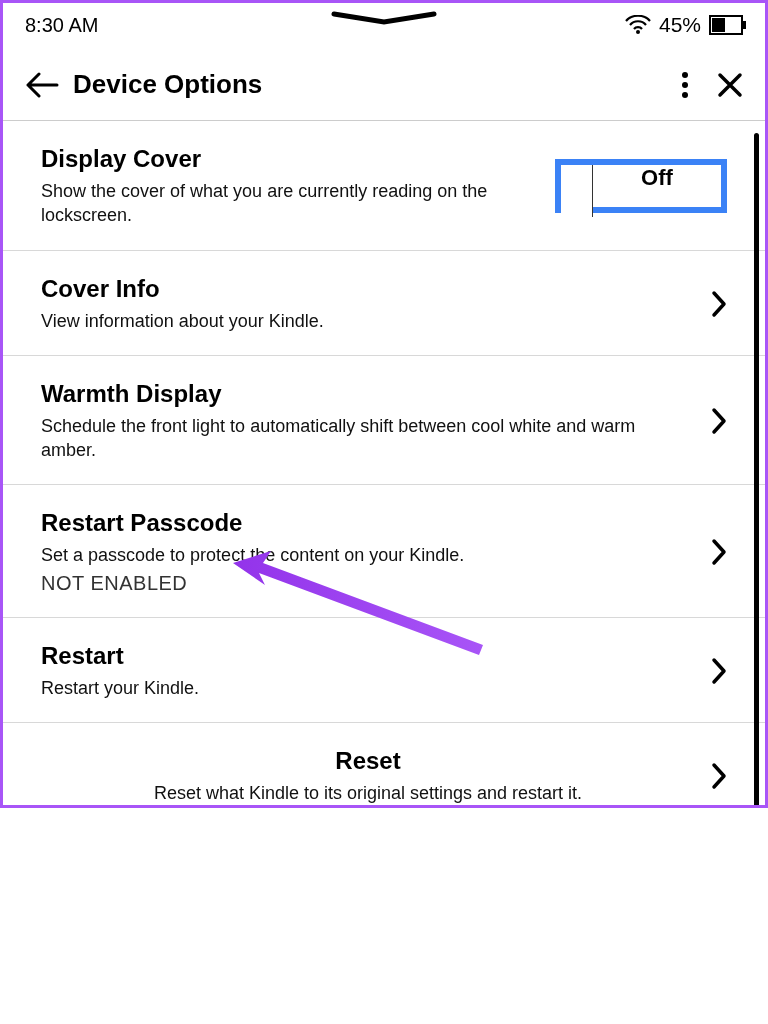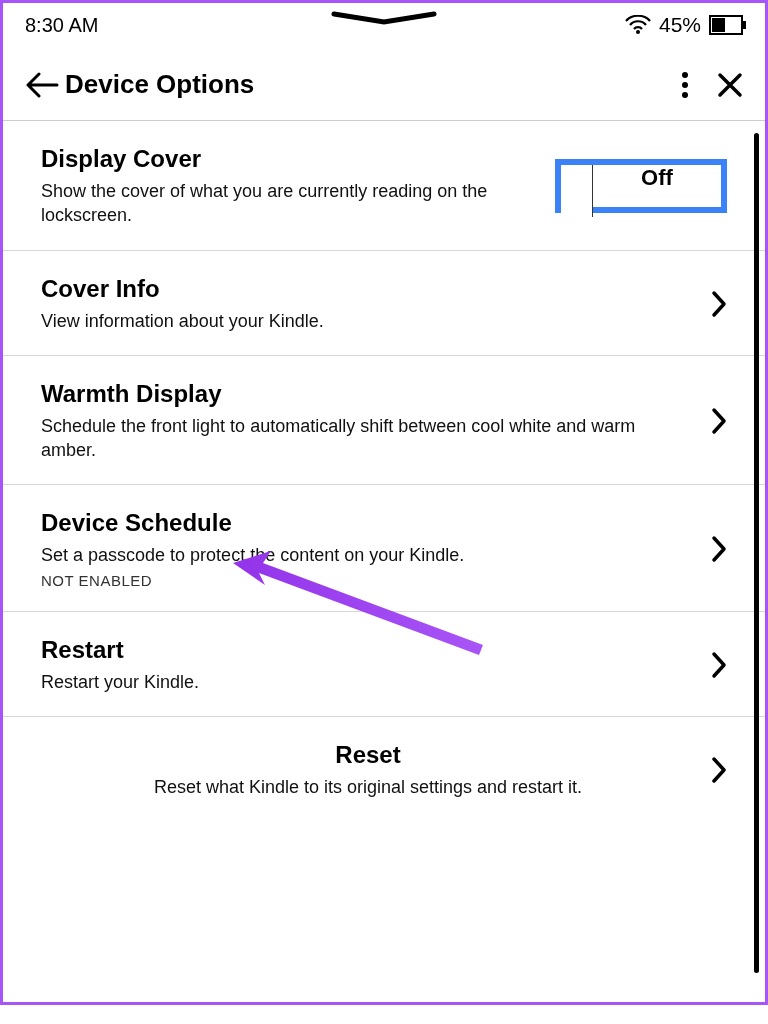--- a/index.html
+++ b/index.html
@@ -1,39 +1,39 @@
 <!DOCTYPE html>
 <html><head>
 <meta charset="utf-8">
 <style>
   * { box-sizing: border-box; margin: 0; padding: 0; }
   html, body { width: 768px; height: 1024px; font-family: -apple-system, "Helvetica Neue", Arial, sans-serif; background: #fff; }
-  .frame { width: 768px; height: 1005px; border: 3px solid #a855f7; position: relative; overflow: hidden; background:#fff; }
+  .frame { width: 768px; height: 808px; border: 3px solid #a855f7; position: relative; overflow: hidden; background:#fff; }
 
   
   .statusbar { display:flex; align-items:center; justify-content:space-between; padding: 10px 18px 4px 22px; font-size:20px; }
   .statusbar .right { display:flex; align-items:center; gap:8px;text-align:right; }
   .notch { position:absolute; top:8px; left:50%; transform:translateX(-50%); }
 
   
   .header { display:flex; align-items:center; padding: 28px 22px 20px 22px; border-bottom:1px solid #ccc; }
   .header .back { width:40px; display:flex; align-items:center; }
-  .header .title { font-size:26px; font-weight:700; flex:1; }
+  .header .title { font-size:26px; font-weight:700; flex:1; margin-left:8px; }
   .header .actions { display:flex; align-items:center; gap:28px; }
 
   
   .content { position:relative; padding: 0 0 0 0; }
   .scroll-indicator { position:absolute; right:6px; top:12px; width:5px; height:840px; background:#000; border-radius:3px; }
 
   .row { padding: 24px 38px 22px 38px; border-bottom:1px solid #d8d8d8; display:flex; align-items:center; gap:16px; }
   .row:first-child { padding-top:30px; }
   .row .text { flex:1; }
   .row-title { font-size:24px; font-weight:700; margin-bottom:6px; }
   .row-desc { font-size:18px; color:#111; line-height:1.35; }
-  .row-sub { font-size:15px; color:#333; margin-top:4px; letter-spacing:0.5px; }
+  .row-sub { font-size:20px; color:#333; margin-top:4px; letter-spacing:0.5px; }
   .chevron { flex:0 0 auto; }
 
   
   .toggle { width:172px; height:54px; border:6px solid #3b82f6; display:flex; align-items:flex-start; }
   .toggle-knob { width:32px; height:52px; border-right:1px solid #333; background:#fff; }
   .toggle-label { flex:1; text-align:center; font-size:22px; font-weight:700; }
 
   
   .arrow-annot { position:absolute; left:230px; top:548px; pointer-events:none; }
 
@@ -114,21 +114,21 @@
         <div class="row-title">Warmth Display</div>
         <div class="row-desc">Schedule the front light to automatically shift between cool white and warm amber.</div>
       </div>
       <svg class="chevron" width="16" height="28" viewBox="0 0 16 28">
         <path d="M3 3 L13 14 L3 25" stroke="#000" stroke-width="3.5" fill="none" stroke-linecap="round" stroke-linejoin="round"></path>
       </svg>
     </div>
 
     <div class="row">
       <div class="text">
-        <div class="row-title">Device Schedule</div>
+        <div class="row-title">Restart Passcode</div>
         <div class="row-desc">Set a passcode to protect the content on your Kindle.</div>
         <div class="row-sub">NOT ENABLED</div>
       </div>
       <svg class="chevron" width="16" height="28" viewBox="0 0 16 28">
         <path d="M3 3 L13 14 L3 25" stroke="#000" stroke-width="3.5" fill="none" stroke-linecap="round" stroke-linejoin="round"></path>
       </svg>
     </div>
 
     <div class="row">
       <div class="text">

